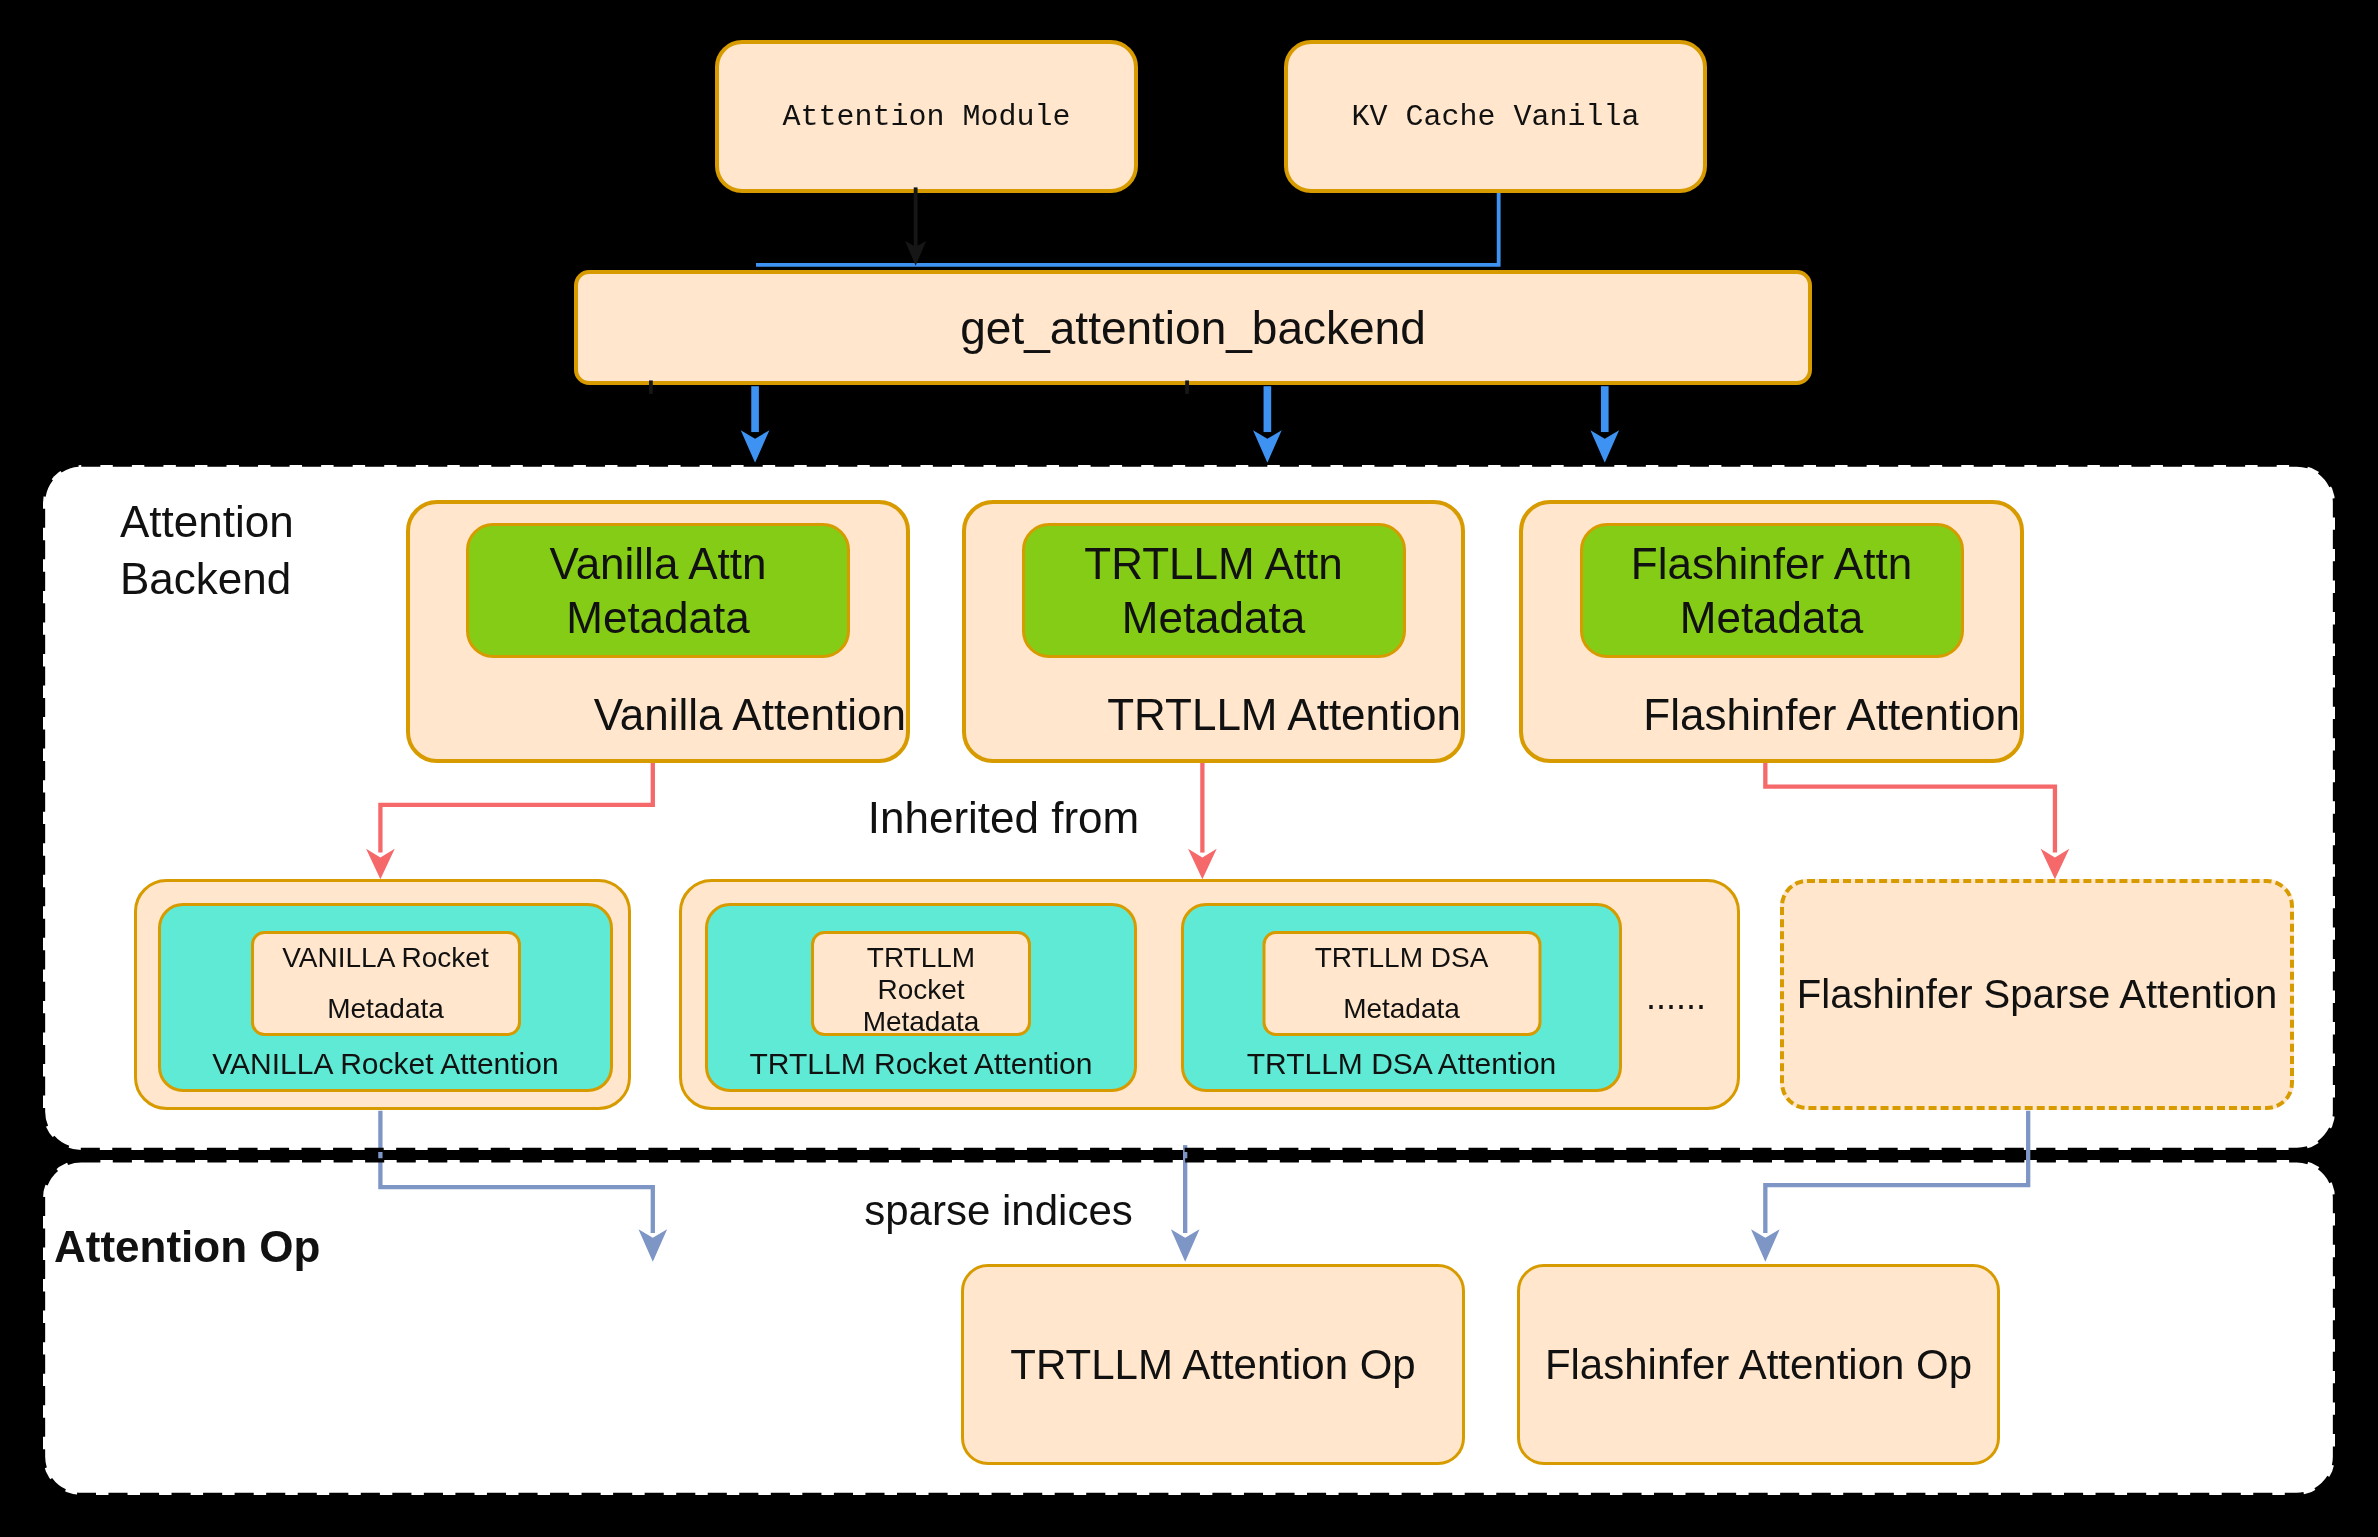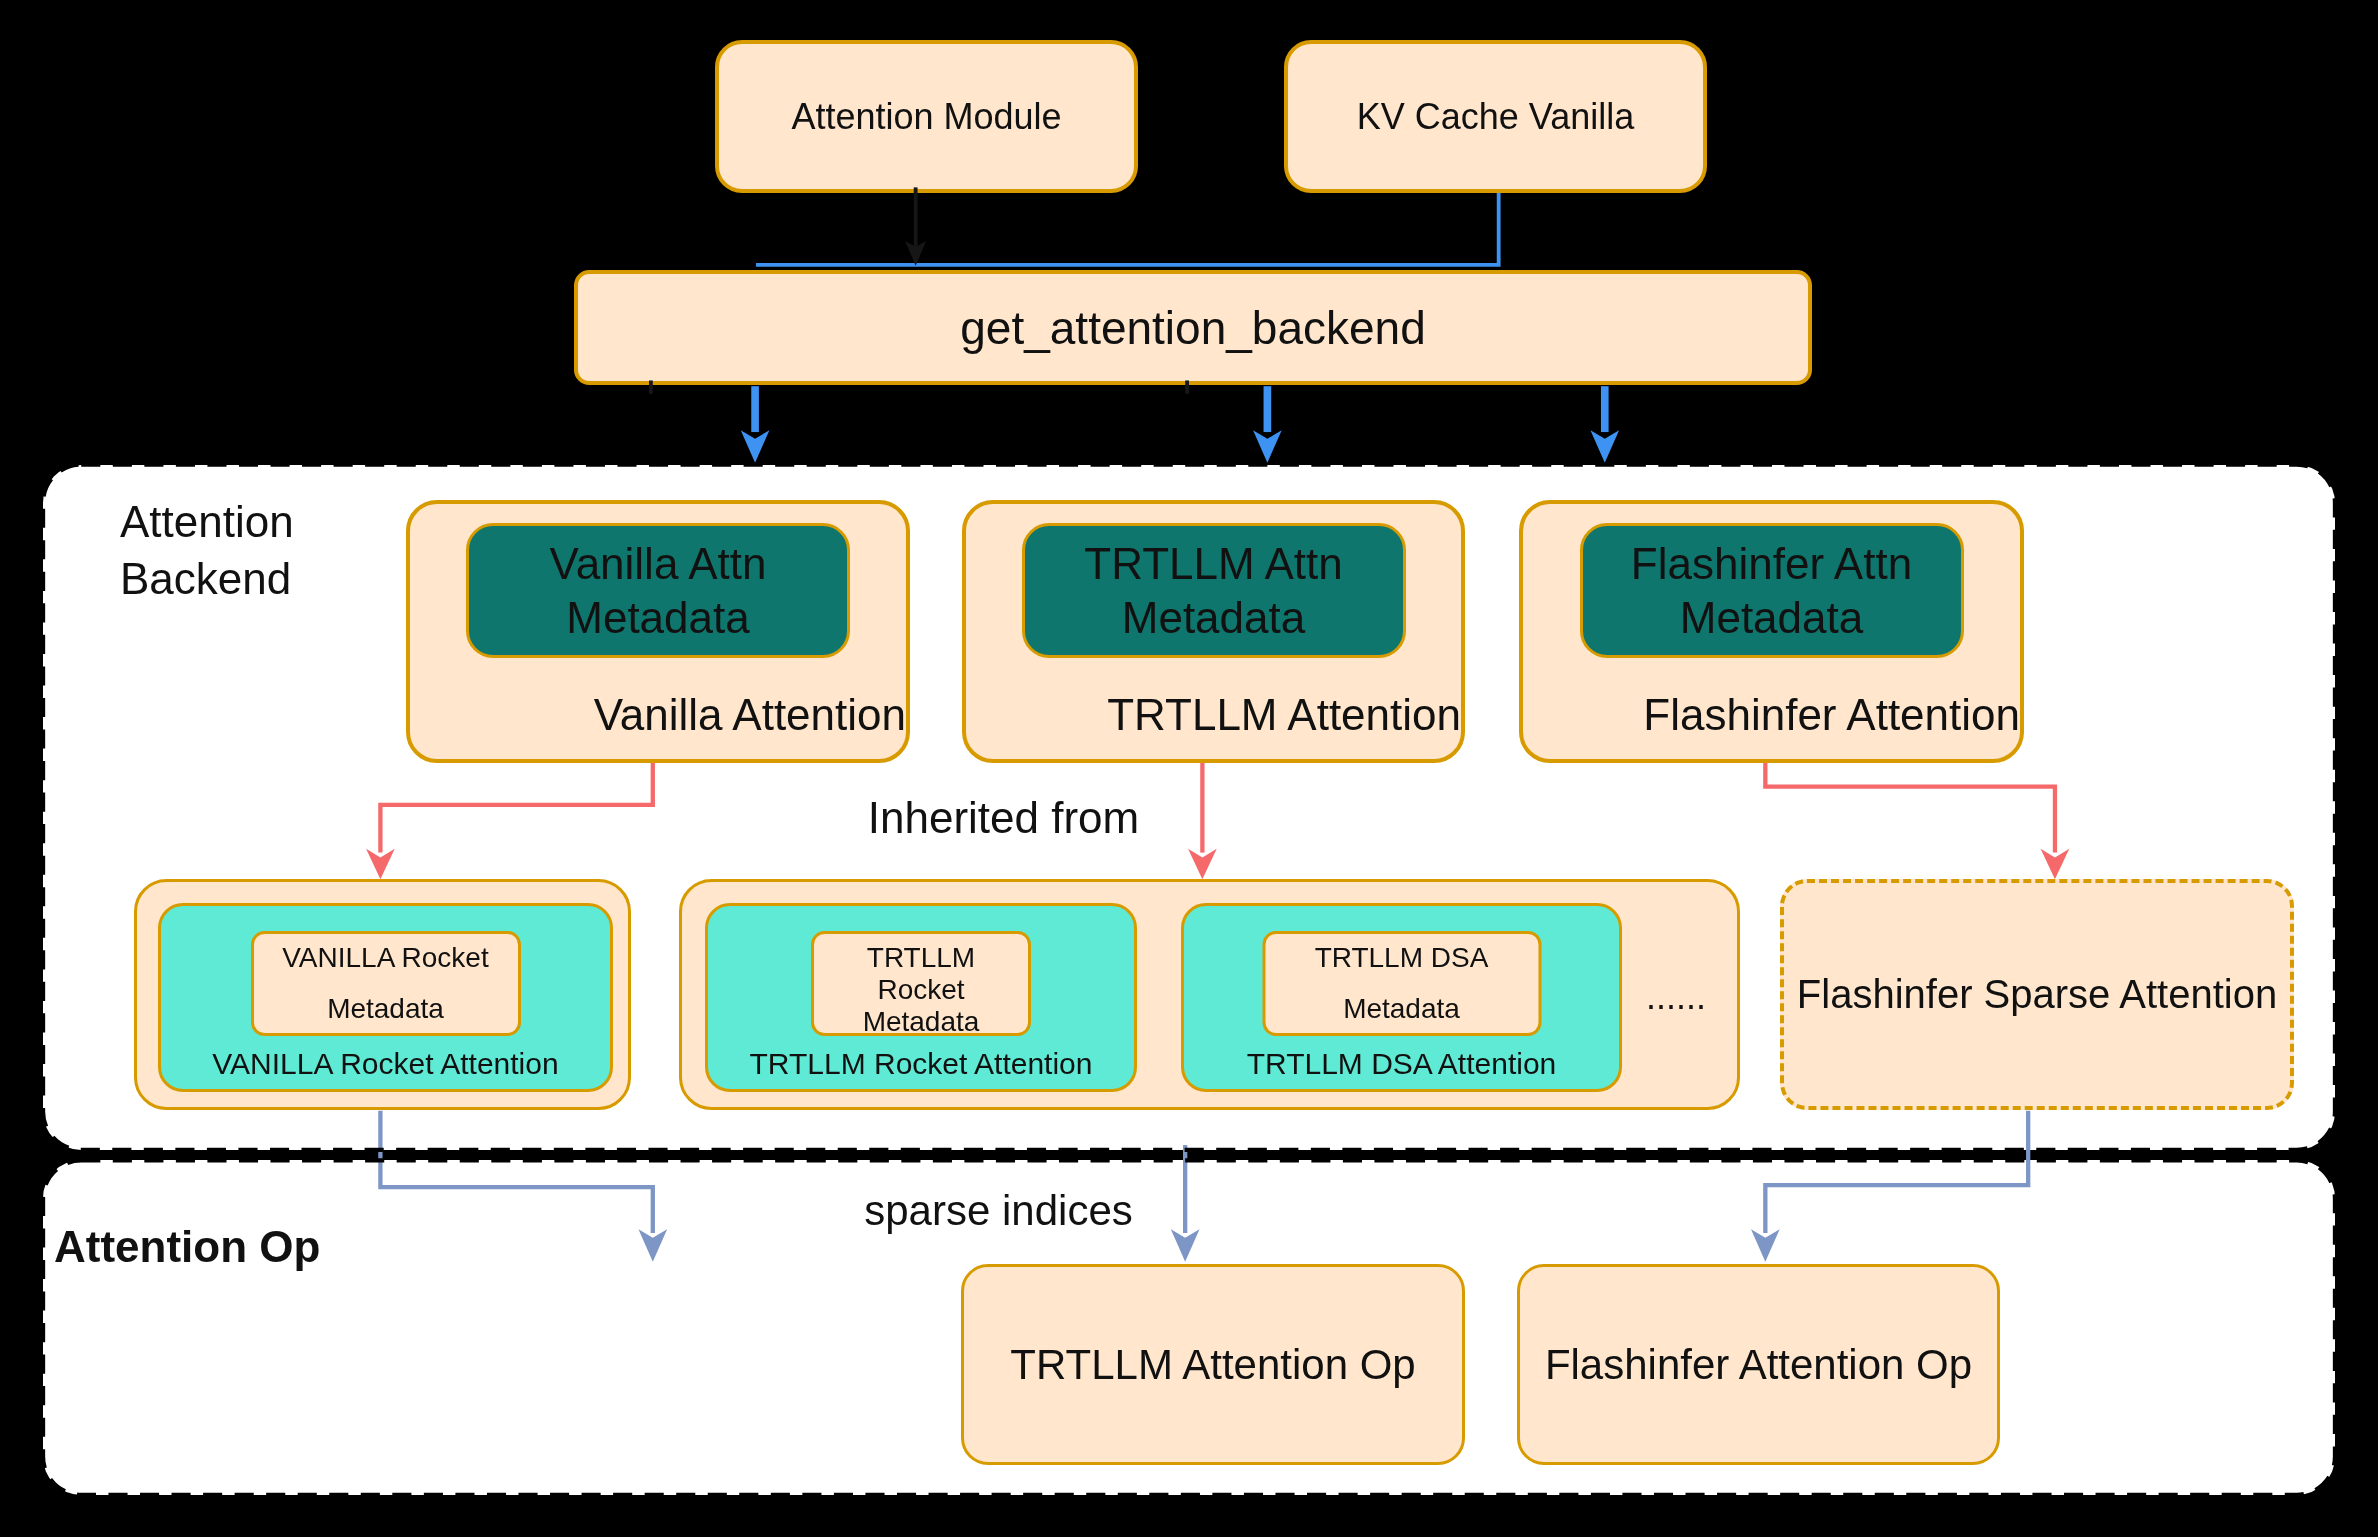--- a/index.html
+++ b/index.html
@@ -10,27 +10,27 @@
   
   .panel-fill{position:absolute;background:#fff;border-radius:38px;z-index:1;}
   #backend-panel-fill{left:43px;top:465px;width:2292px;height:685px;}
   #ops-panel-fill{left:43px;top:1160px;width:2292px;height:335px;}
   
   #overlay{position:absolute;left:0;top:0;z-index:6;}
   #overlay-top{position:absolute;left:0;top:0;z-index:20;}
   
   .node{position:absolute;background:#FFE6CC;border:4.8px solid #D79B00;box-sizing:border-box;
         display:flex;align-items:center;justify-content:center;text-align:center;z-index:10;}
-  .top-node{border-radius:27px;font-size:36px;}
+  .top-node{border-radius:27px;font-size:30px;font-family:Liberation Mono, monospace;}
   #get-backend-node{border-radius:15.3px;font-size:46px;}
   
   .backend-box{position:absolute;top:500px;height:263px;background:#FFE6CC;border:4.8px solid #D79B00;
                border-radius:31px;box-sizing:border-box;z-index:10;}
   .meta-box{position:absolute;left:50%;transform:translateX(-50%);top:19px;width:384px;height:135px;
-            background:#0f766e;border:3.8px solid #D79B00;border-radius:27px;box-sizing:border-box;
+            background:#84cc16;border:3.8px solid #D79B00;border-radius:27px;box-sizing:border-box;
             display:flex;flex-direction:column;align-items:center;justify-content:center;
             font-size:44px;line-height:54px;text-align:center;}
   .backend-label{position:absolute;left:0;right:0;bottom:19px;text-align:right;font-size:44px;white-space:nowrap;}
   
   .derived-outer{position:absolute;top:879px;height:231px;background:#FFE6CC;border:3.8px solid #D79B00;
                  border-radius:32.5px;box-sizing:border-box;z-index:10;}
   .derived-inner{position:absolute;background:#5eead4;border:3.8px solid #D79B00;border-radius:25px;
                  box-sizing:border-box;}
   .mini-meta{position:absolute;left:50%;transform:translateX(-50%);top:25px;height:105px;
              background:#FFE6CC;border:3.3px solid #D79B00;border-radius:13.4px;box-sizing:border-box;

